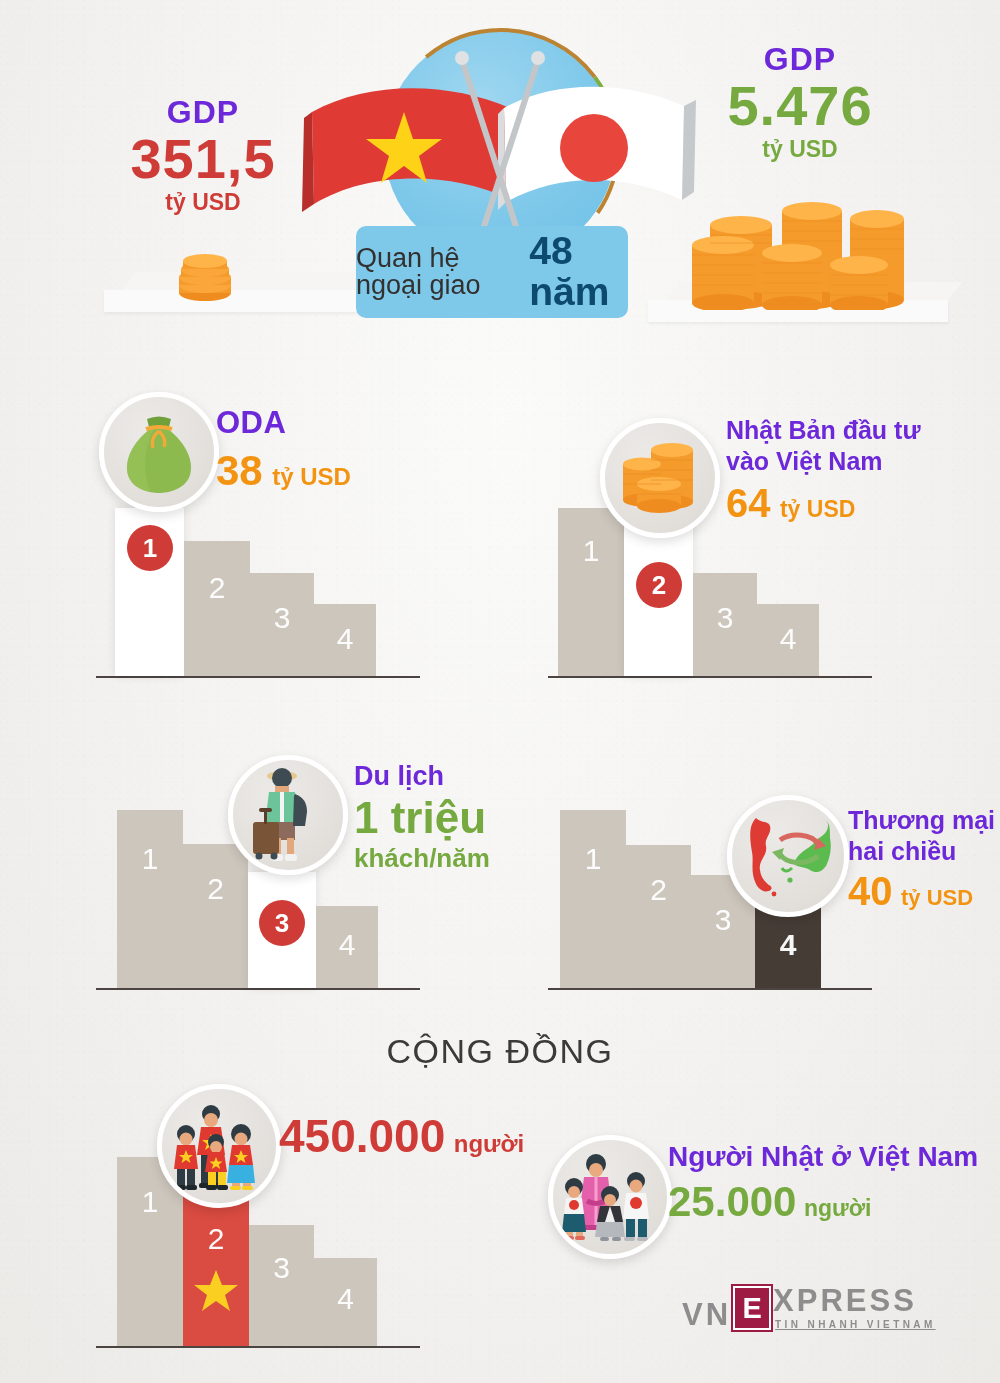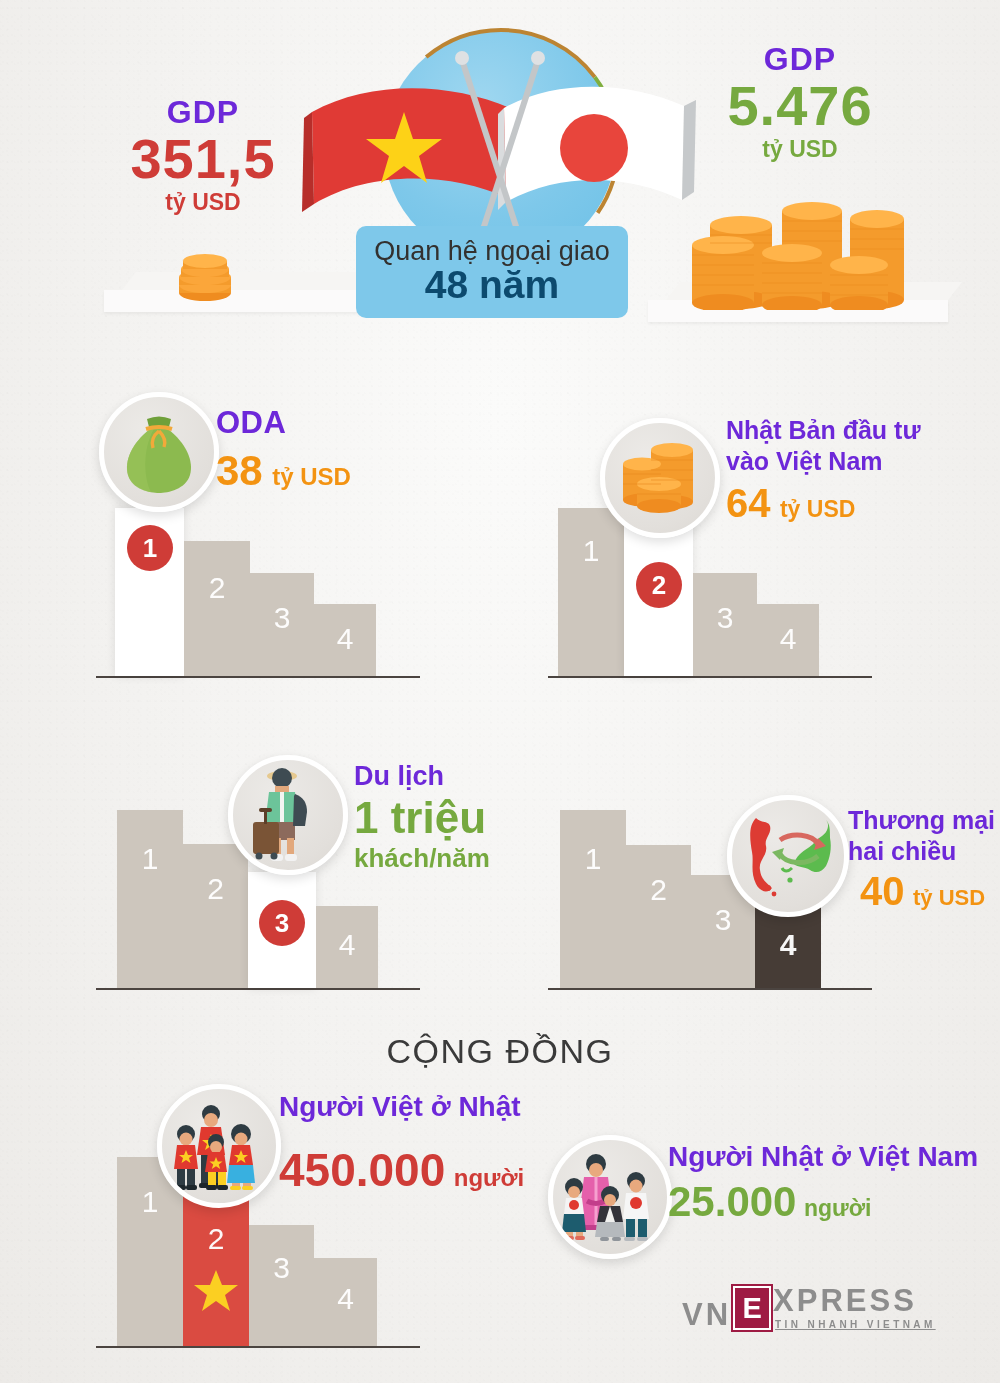--- a/index.html
+++ b/index.html
@@ -20,21 +20,21 @@
 
   .lbl-dark{color:#6d28d9;font-weight:700;}
   .num-red{color:#cf3c37;font-weight:700;}
   .num-green{color:#76a93f;font-weight:700;}
   .num-orange{color:#f39312;font-weight:700;}
 
   .globe{position:absolute;border-radius:50%;
      background:radial-gradient(circle at 42% 32%,#9fd7f0 0%,#7ec8ea 55%,#6cc0e6 100%);}
 
   .banner{position:absolute;background:#7ec8ea;border-radius:10px;
-          display:flex;flex-direction:column;align-items:center;justify-content:center;}
+          display:flex;flex-direction:row;align-items:center;justify-content:center;}
   .banner .l1{color:#33312f;font-size:27px;line-height:1;}
   .banner .l2{color:#0c4a6e;font-size:39px;line-height:1.05;font-weight:700;}
 
   
   .podium{position:absolute;}
   .bar{position:absolute;bottom:0;background:#cdc6bd;}
   .bar.white{background:#ffffff;box-shadow:0 0 9px rgba(0,0,0,.10);}
   .bar.dark{background:#463c36;}
   .bar.red{background:#da4b41;}
   .bar .rk{position:absolute;left:0;right:0;text-align:center;color:#fff;
@@ -370,21 +370,21 @@
       <path d="M42,30 C54,22 74,24 80,34" stroke="#d8685f" stroke-width="5" fill="none"></path>
       <polygon points="80,28 88,36 76,40" fill="#d8685f"></polygon>
       <path d="M80,46 C68,56 48,54 42,44" stroke="#7bb861" stroke-width="5" fill="none"></path>
       <polygon points="42,50 34,42 46,38" fill="#7bb861"></polygon>
     </svg>
   </div>
 
   <div class="txtblock" style="left:848px;top:805px;">
     <div class="lbl-dark t-line" style="font-size:25px;line-height:31px;">Thương mại</div>
     <div class="lbl-dark t-line" style="font-size:25px;line-height:31px;">hai chiều</div>
-    <div class="t-line" style="margin-top:2px;margin-left:12px;">
+    <div class="t-line" style="margin-top:2px;">
       <span class="num-orange" style="font-size:40px;">40</span>
       <span class="num-orange" style="font-size:22px;margin-left:4px;">tỷ USD</span>
     </div>
   </div>
 </div>
 
 <div>
   <div class="abs lbl-dark" style="left:0;top:1032px;width:1000px;text-align:center;font-size:34px;letter-spacing:1.5px;font-weight:400;color:#3a3a3a;">CỘNG ĐỒNG</div>
 
   <div class="baseline" style="left:96px;top:1346px;width:324px;"></div>
@@ -441,21 +441,20 @@
       <polygon fill="#fbcf22" points="70,50 72,55 77,55 73,58 74.5,63 70,60 65.5,63 67,58 63,55 68,55"></polygon>
       <path d="M58,65 h24 l2,18 h-28 Z" fill="#38b0e0"></path>
       <rect x="61" y="83" width="8" height="4" fill="#e8a97e"></rect>
       <rect x="72" y="83" width="8" height="4" fill="#e8a97e"></rect>
       <rect x="59" y="86" width="11" height="4" rx="2" fill="#fbcf22"></rect>
       <rect x="71" y="86" width="11" height="4" rx="2" fill="#fbcf22"></rect>
     </svg>
   </div>
 
   <div class="txtblock" style="left:279px;top:1090px;">
-    <div class="lbl-dark t-line" style="font-size:28px;line-height:34px;">Người Việt ở Nhật</div>
     <div class="t-line" style="margin-top:19px;">
       <span class="num-red" style="font-size:46px;">450.000</span>
       <span class="num-red" style="font-size:24px;margin-left:4px;">người</span>
     </div>
   </div>
 
   <div class="badge" style="left:548px;top:1135px;width:114px;height:114px;">
     <svg width="96" height="92" viewBox="0 0 96 92">
 
       <circle cx="34" cy="13" r="10" fill="#2e3b42"></circle>

